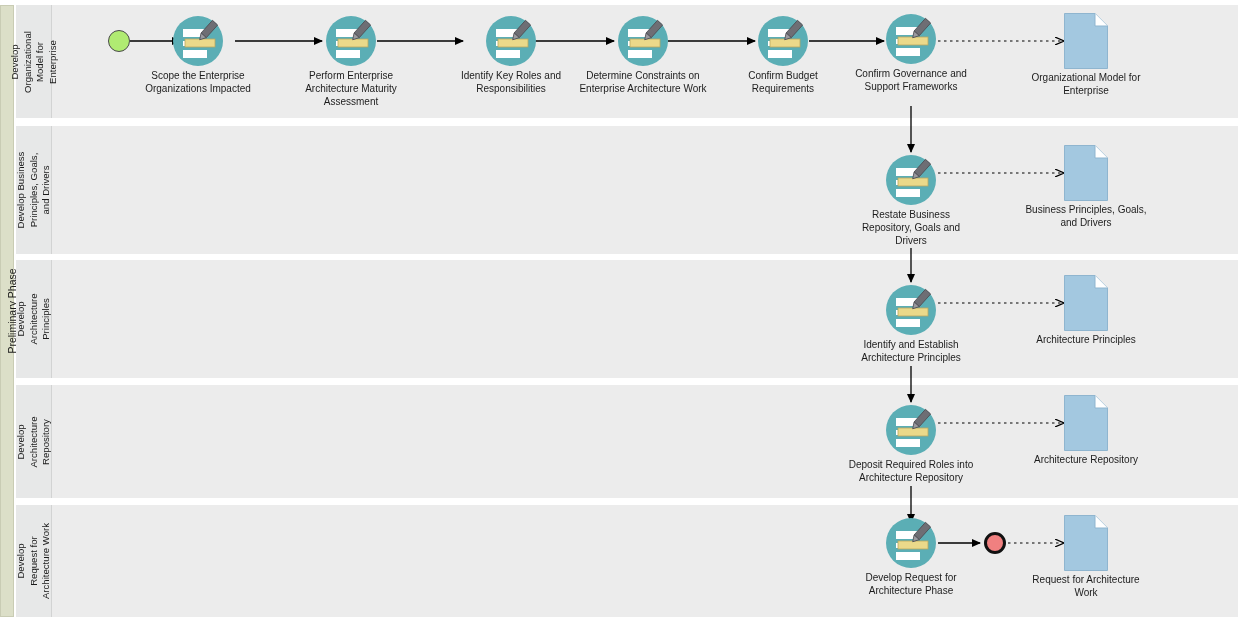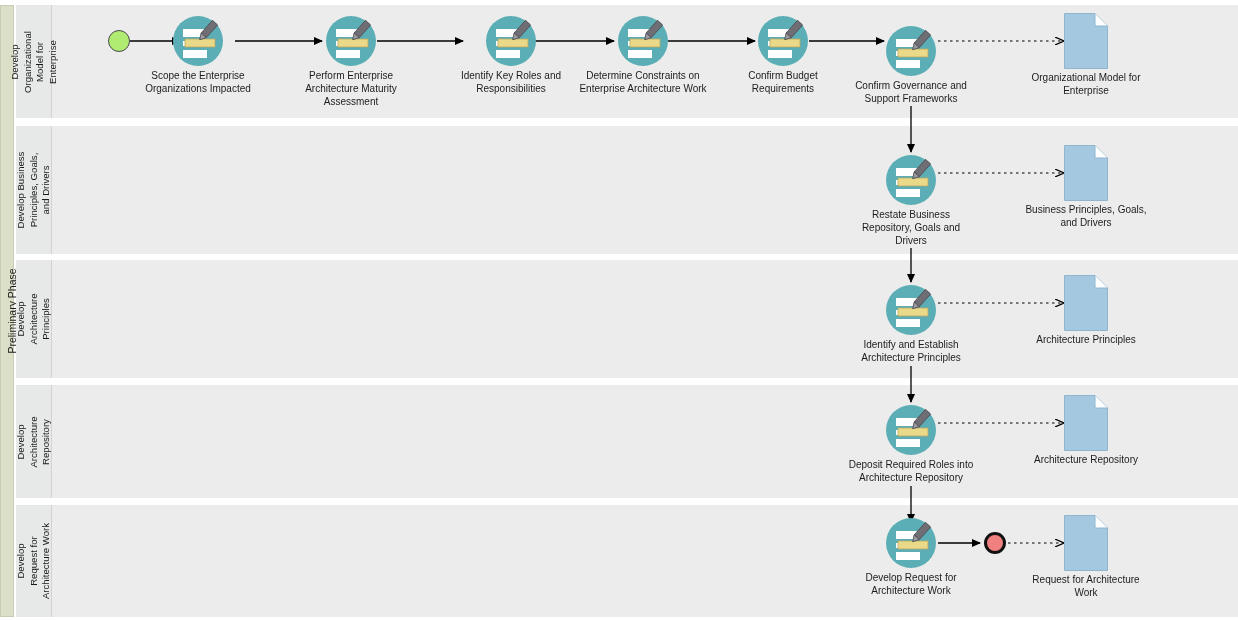--- a/index.html
+++ b/index.html
@@ -309,21 +309,21 @@
       <rect x="13" y="24" width="30" height="8" fill="#EBD98A" stroke="#b9a95f" stroke-width="0.8"></rect>
       <g transform="rotate(42 34 17)">
         <rect x="31" y="4" width="7" height="17" fill="#6E6E74" stroke="#4c4c52" stroke-width="0.8"></rect>
         <polygon points="31,21 38,21 34.5,27" fill="#9a9aa0" stroke="#4c4c52" stroke-width="0.8"></polygon>
       </g>
     </svg>
     <div class="task-label">Confirm Budget
 Requirements</div>
   </div>
 
-  <div class="task" style="left:885px;top:25px;">
+  <div class="task" style="left:885px;top:13px;">
     <svg class="task-icon" viewBox="0 0 52 52">
       <circle cx="26" cy="26" r="25" fill="#5BAEB5"></circle>
       <rect x="11" y="14" width="24" height="8" fill="#FFFFFF"></rect>
       <rect x="11" y="26" width="30" height="5" fill="#FFFFFF"></rect>
       <rect x="11" y="35" width="24" height="8" fill="#FFFFFF"></rect>
       <rect x="13" y="24" width="30" height="8" fill="#EBD98A" stroke="#b9a95f" stroke-width="0.8"></rect>
       <g transform="rotate(42 34 17)">
         <rect x="31" y="4" width="7" height="17" fill="#6E6E74" stroke="#4c4c52" stroke-width="0.8"></rect>
         <polygon points="31,21 38,21 34.5,27" fill="#9a9aa0" stroke="#4c4c52" stroke-width="0.8"></polygon>
       </g>
@@ -387,21 +387,21 @@
       <rect x="11" y="14" width="24" height="8" fill="#FFFFFF"></rect>
       <rect x="11" y="26" width="30" height="5" fill="#FFFFFF"></rect>
       <rect x="11" y="35" width="24" height="8" fill="#FFFFFF"></rect>
       <rect x="13" y="24" width="30" height="8" fill="#EBD98A" stroke="#b9a95f" stroke-width="0.8"></rect>
       <g transform="rotate(42 34 17)">
         <rect x="31" y="4" width="7" height="17" fill="#6E6E74" stroke="#4c4c52" stroke-width="0.8"></rect>
         <polygon points="31,21 38,21 34.5,27" fill="#9a9aa0" stroke="#4c4c52" stroke-width="0.8"></polygon>
       </g>
     </svg>
     <div class="task-label">Develop Request for
-Architecture Work</div>
+Architecture Phase</div>
   </div>
 
   <div class="data-object" style="left:1064px;top:13px;">
     <svg width="44" height="56" viewBox="0 0 44 56">
       <path d="M0.5,0.5 L31,0.5 L43.5,13 L43.5,55.5 L0.5,55.5 Z" fill="#A3C8E0" stroke="#8fb5cf" stroke-width="1"></path>
       <path d="M31,0.5 L31,13 L43.5,13" fill="#ffffff" stroke="#8fb5cf" stroke-width="1"></path>
     </svg>
     <div class="data-label">Organizational Model for
 Enterprise</div>
   </div>

